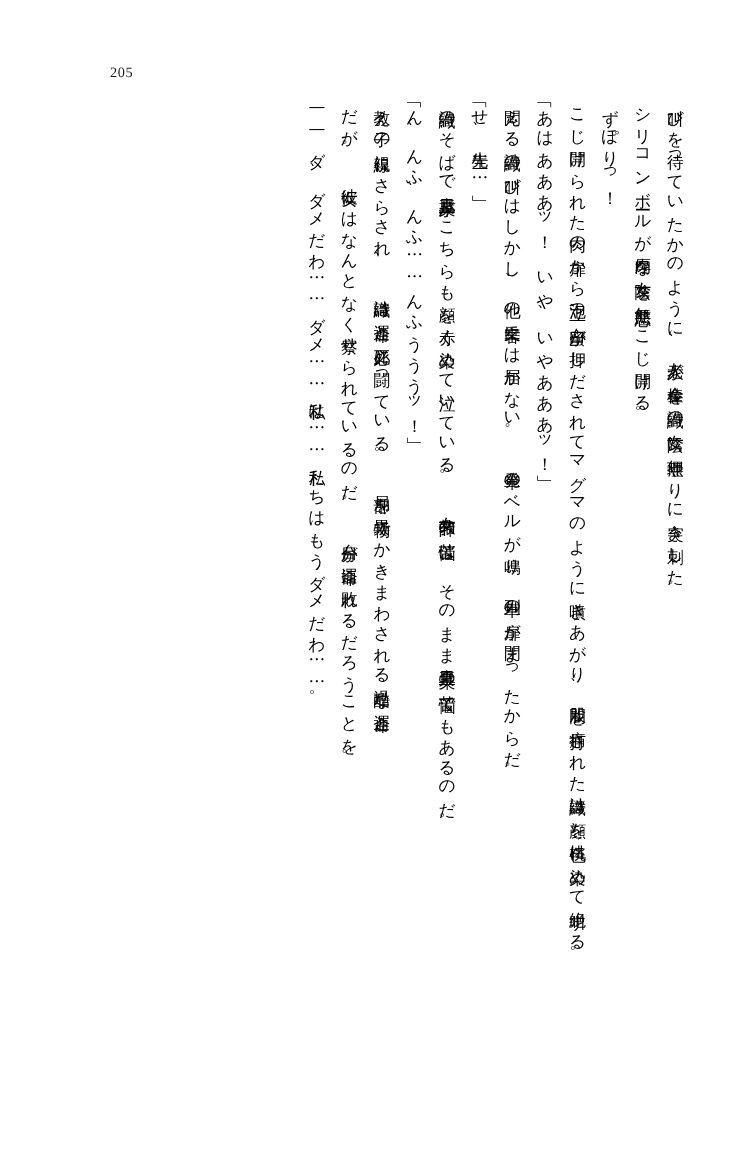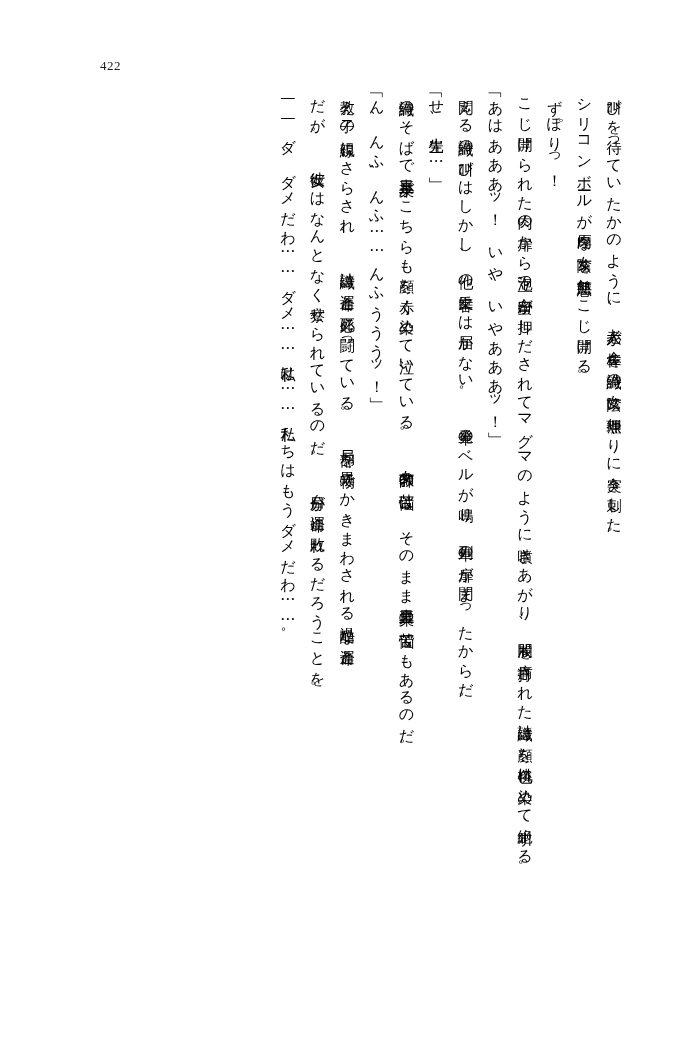--- a/index.html
+++ b/index.html
@@ -45,21 +45,21 @@
   .body-text p {
     margin: 0;
     padding: 0;
   }
 </style>
 </head>
 <body>
 
 <div class="page">
 
-  <div class="page-number">422</div>
+  <div class="page-number">205</div>
 
   <div class="body-text">
     <p>叫びを待っていたかのように、老人が金棒を詩織の女陰に無理やりに突き刺した。</p>
     <p>シリコンボールが肉厚な女陰を無慈悲にこじ開ける。</p>
     <p>ずぽりっ！</p>
     <p>こじ開けられた肉の扉から泡立つ白蜜が押しだされてマグマのように噴きあがり、股間を痛打された詩織は顔を桃色に染めて絶叫する。</p>
     <p>「あはあああッ！　いや、いやあああッ！」</p>
     <p>悶える詩織の叫びはしかし、他の乗客には届かない。　発車のベルが鳴り、列車の扉が閉まったからだ。</p>
     <p>「せ、先生……」</p>
     <p>詩織のそばで真里菜がこちらも顔を赤く染めて泣いている。　女教師の苦悩は、そのまま真里菜の苦悩でもあるのだ。</p>

